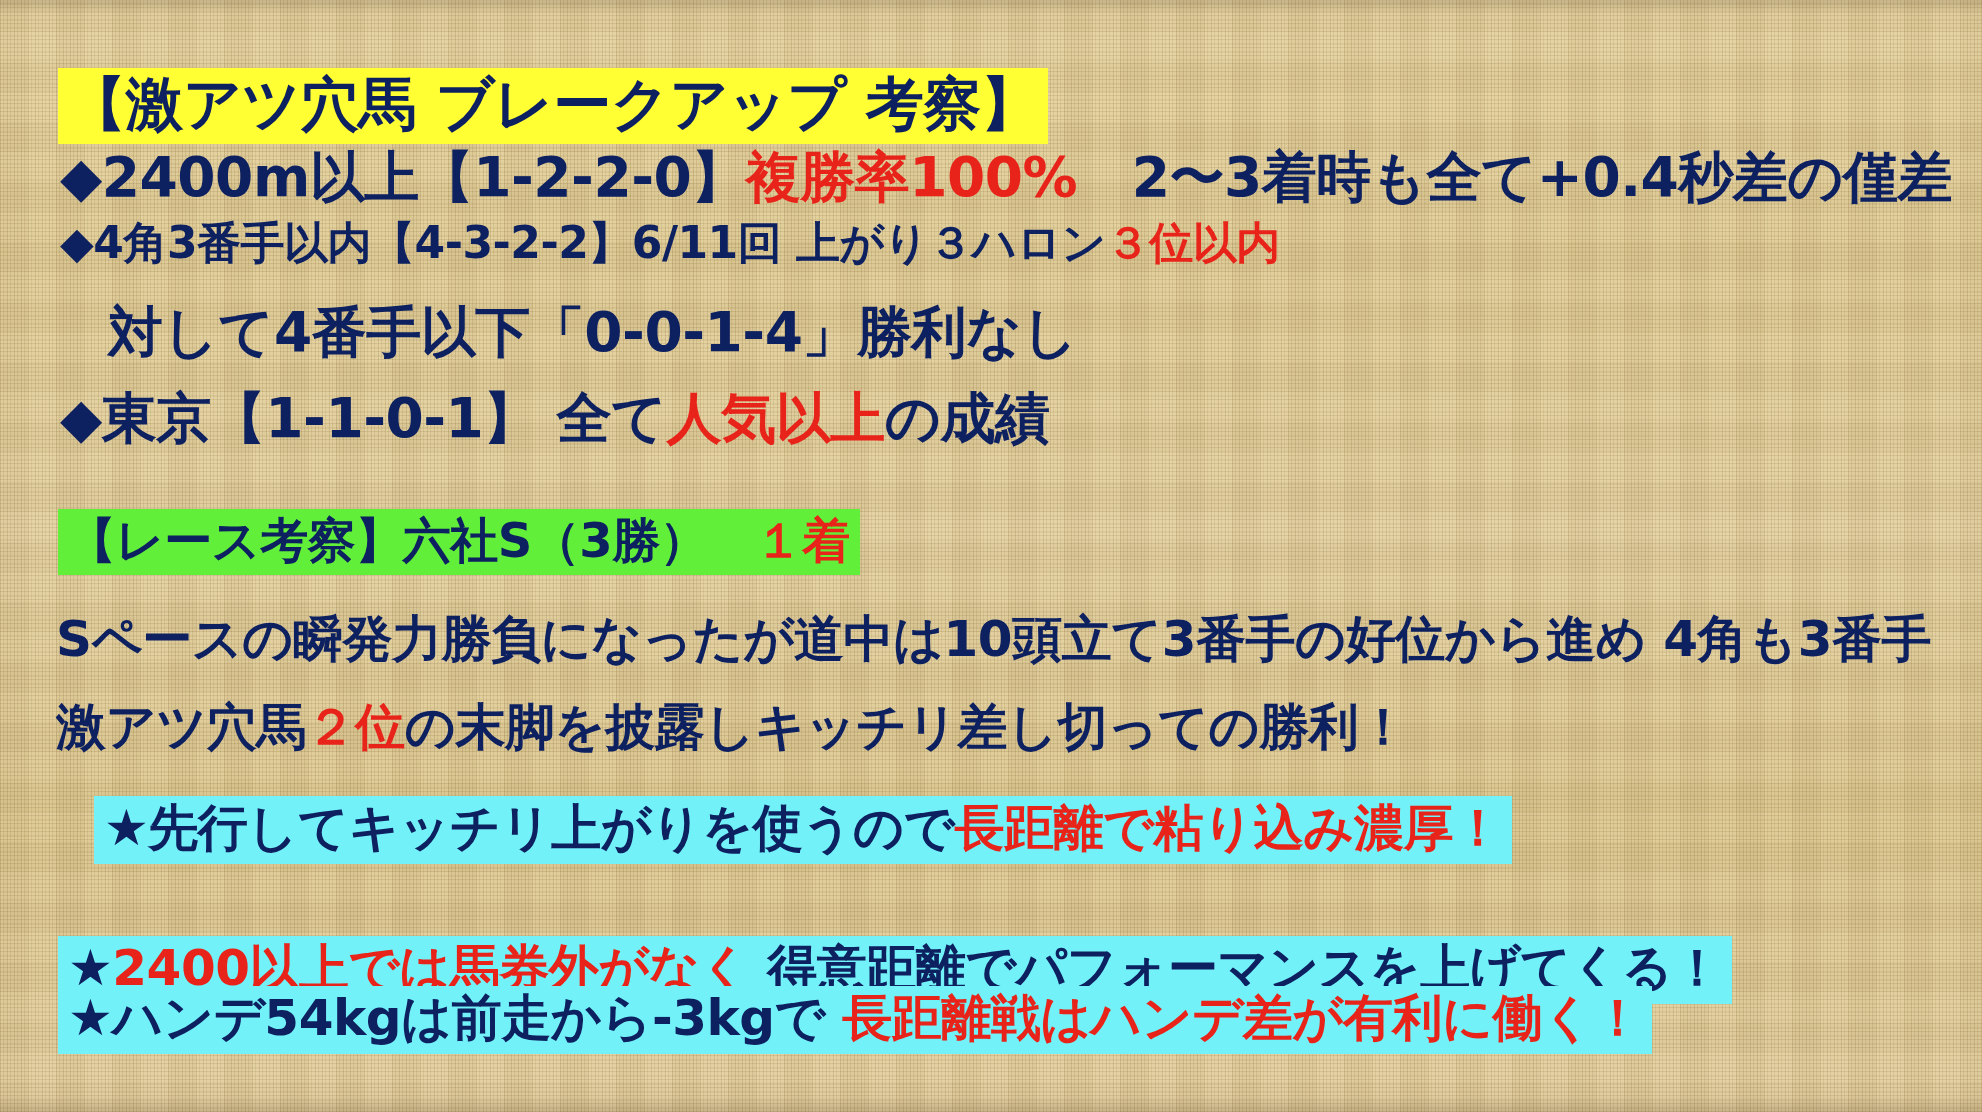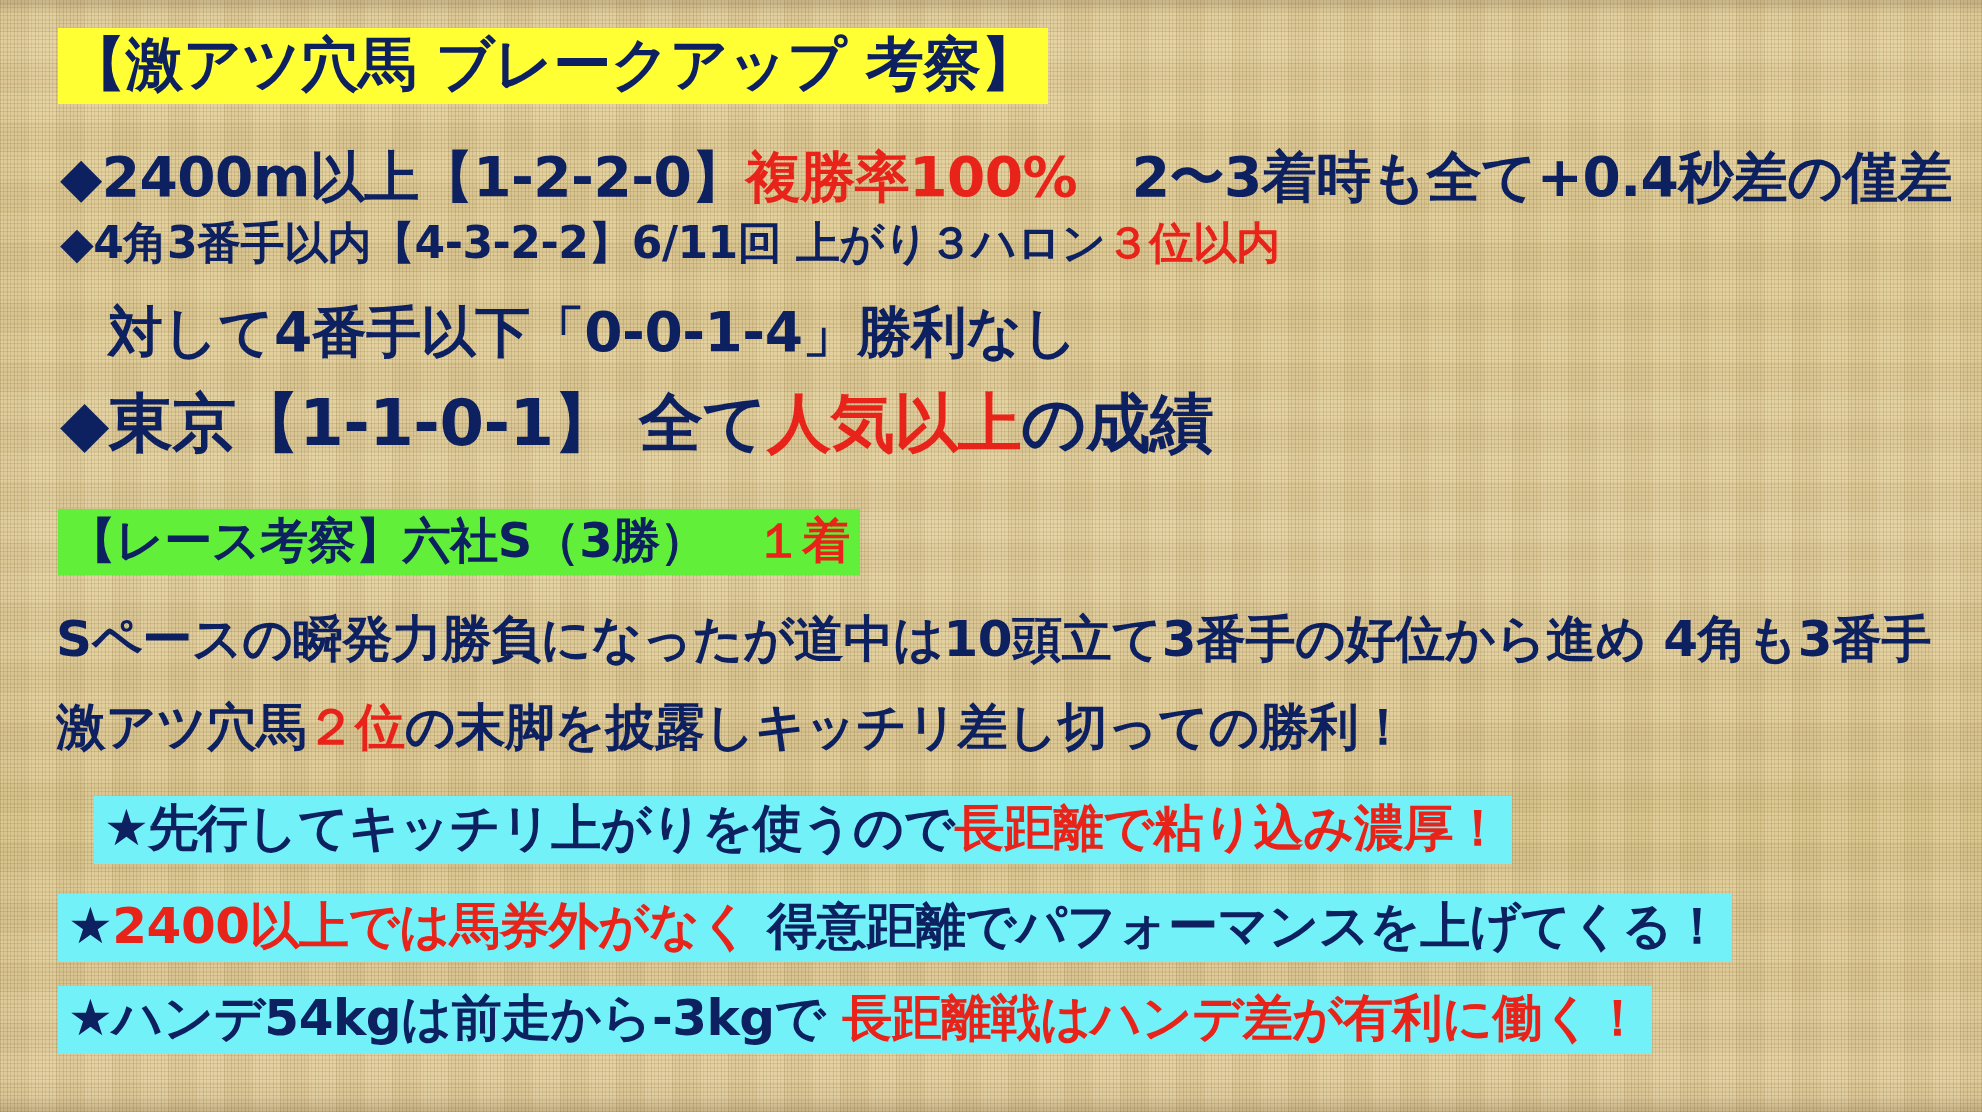--- a/index.html
+++ b/index.html
@@ -49,21 +49,21 @@
   
   .line{
     white-space:nowrap;
     font-weight:900;
     letter-spacing:-0.5px;
     line-height:1;
     display:block;
   }
   .navy{color:#0d2060;}
   .red{color:#e8241a;}
-  .hl-yellow{background:#ffff33;}
+  .hl-yellow{background:#ffff33;margin-top:40px;}
   .hl-green{background:#62ef3a;}
   .hl-cyan{background:#73f1f8;}
   .mark{
     display:inline-block;
     padding:7px 10px 11px 10px;
   }
   .row{position:absolute;left:0;}
 </style>
 </head>
 <body>
@@ -80,21 +80,21 @@
     </div>
 
     <div class="row line" style="top:221px;left:60px;font-size:44px;">
       <span class="navy">◆</span><span class="navy">4角3番手以内【4-3-2-2】6/11回 上がり３ハロン</span><span class="red">３位以内</span>
     </div>
 
     <div class="row line" style="top:305px;left:108px;font-size:55px;">
       <span class="navy">対して4番手以下「0-0-1-4」勝利なし</span>
     </div>
 
-    <div class="row line" style="top:391px;left:60px;font-size:64px;">
+    <div class="row line" style="top:391px;left:60px;font-size:55px;">
       <span class="navy">◆</span><span class="navy">東京【1-1-0-1】 全て</span><span class="red">人気以上</span><span class="navy">の成績</span>
     </div>
 
     <div class="row" style="top:509px;left:58px;">
       <span class="line mark hl-green" style="font-size:48px;">
         <span class="navy">【レース考察】六社S（3勝）</span><span class="red">　１着</span>
       </span>
     </div>
 
     <div class="row line" style="top:614px;left:56px;font-size:50px;text-align:center;">
@@ -104,21 +104,21 @@
     <div class="row line" style="top:702px;left:56px;font-size:50px;">
       <span class="navy">激アツ穴馬</span><span class="red">２位</span><span class="navy">の末脚を披露しキッチリ差し切っての勝利！</span>
     </div>
 
     <div class="row" style="top:796px;left:58px;padding-left:36px;">
       <span class="line mark hl-cyan" style="font-size:50px;">
         <span class="navy">★先行してキッチリ上がりを使うので</span><span class="red">長距離で粘り込み濃厚！</span>
       </span>
     </div>
 
-    <div class="row" style="top:894px;left:58px;border-radius:7px;">
+    <div class="row" style="top:936px;left:58px;border-radius:7px;">
       <span class="line mark hl-cyan" style="font-size:50px;">
         <span class="navy">★</span><span class="red">2400以上では馬券外がなく</span><span class="navy"> 得意距離でパフォーマンスを上げてくる！</span>
       </span>
     </div>
 
     <div class="row" style="top:986px;left:58px;">
       <span class="line mark hl-cyan" style="font-size:50px;text-align:center;">
         <span class="navy">★ハンデ54kgは前走から-3kgで</span><span class="red"> 長距離戦はハンデ差が有利に働く！</span>
       </span>
     </div>

